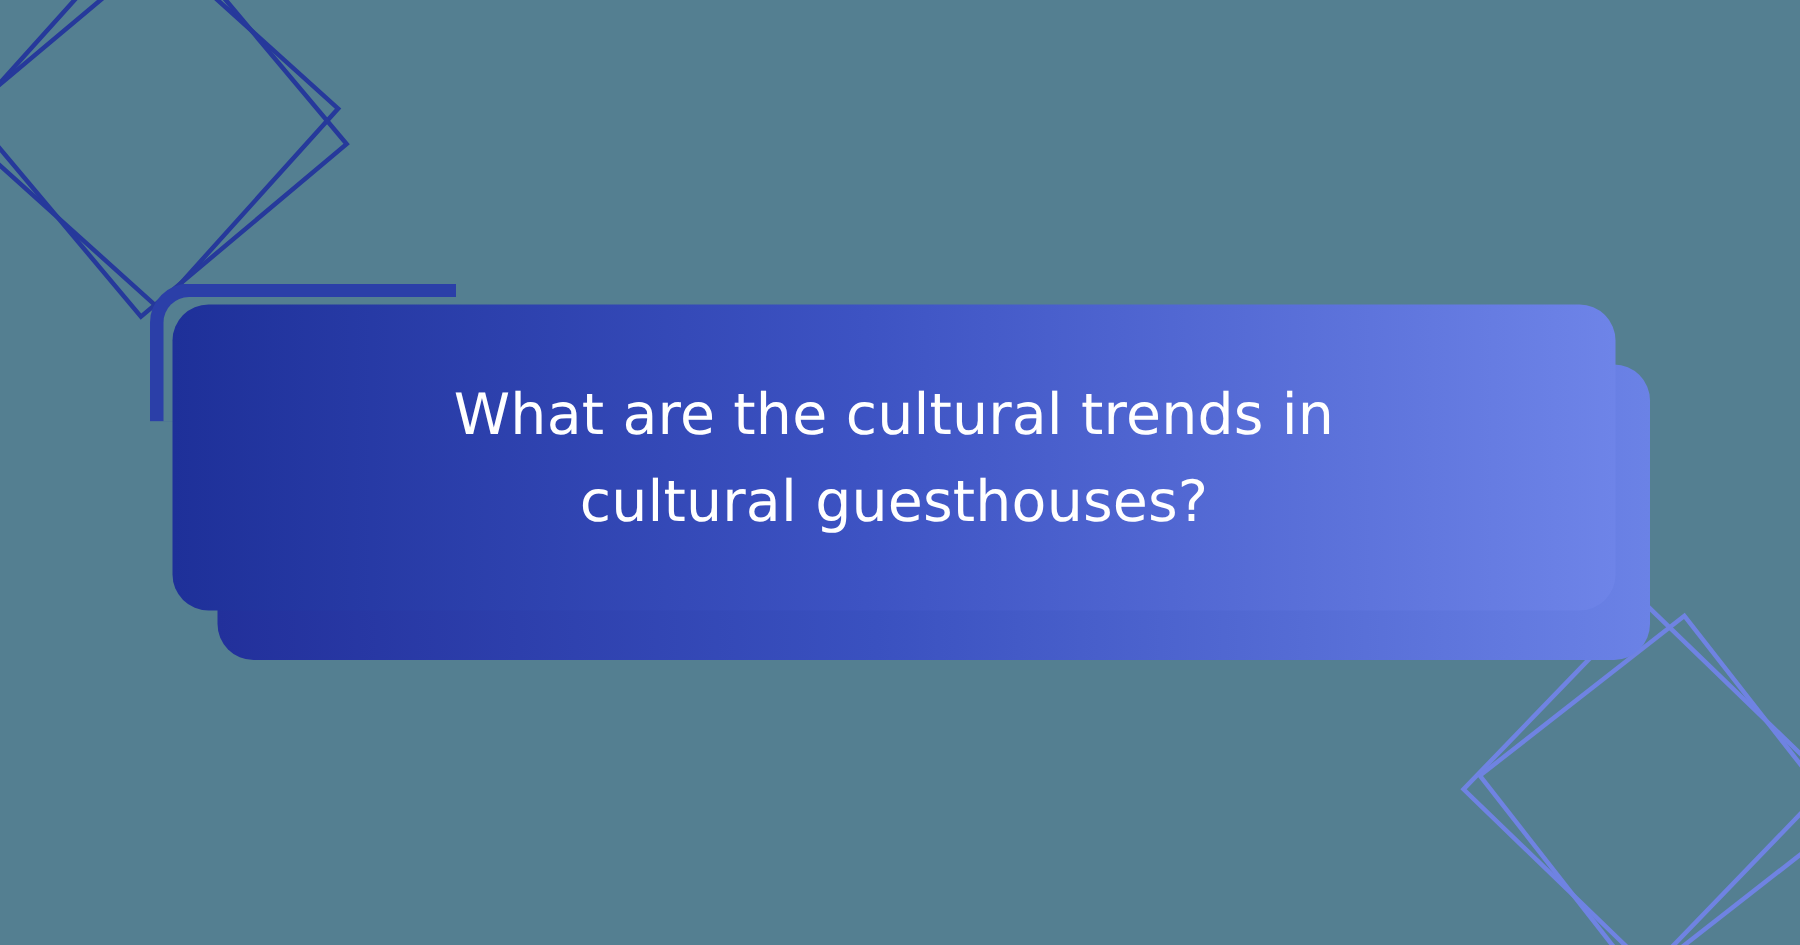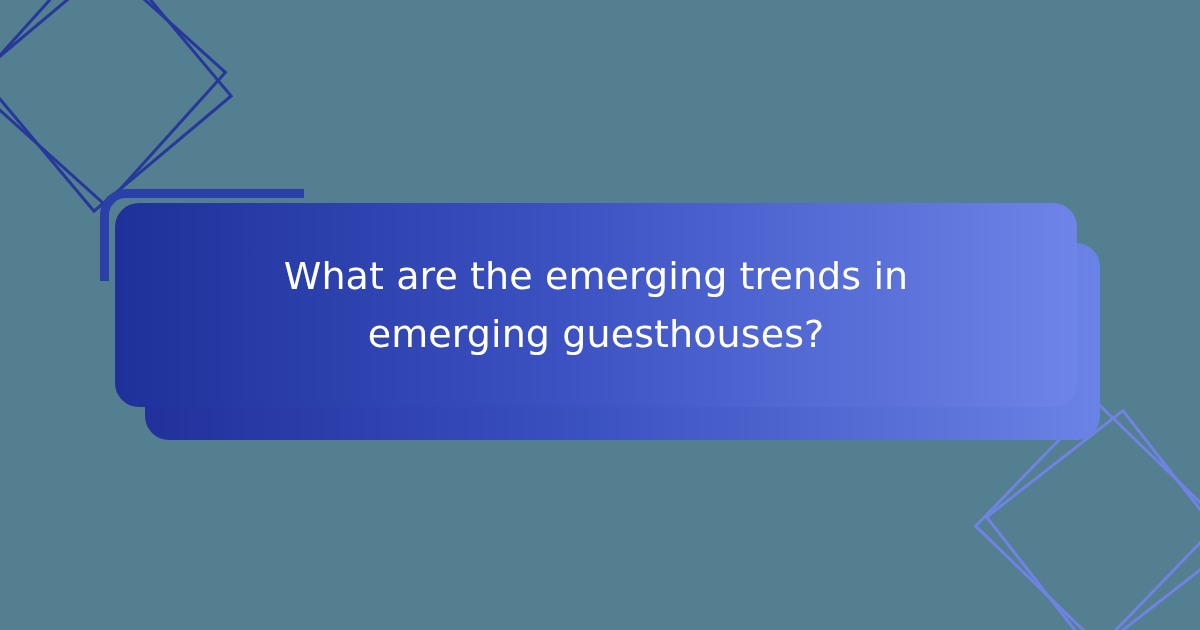--- a/index.html
+++ b/index.html
@@ -140,16 +140,16 @@
     <div class="sq sq-tl-b"></div>
     <div class="sq sq-br-a"></div>
     <div class="sq sq-br-b"></div>
   </div>
 
   <div class="bracket"></div>
 
   <div class="card-back"></div>
 
   <div class="card-front">
-    <div class="card-question">What are the emerging trends in emerging guesthouses?</div>
+    <div class="card-question">What are the cultural trends in cultural guesthouses?</div>
   </div>
 
 </div>
 
 </body></html>

